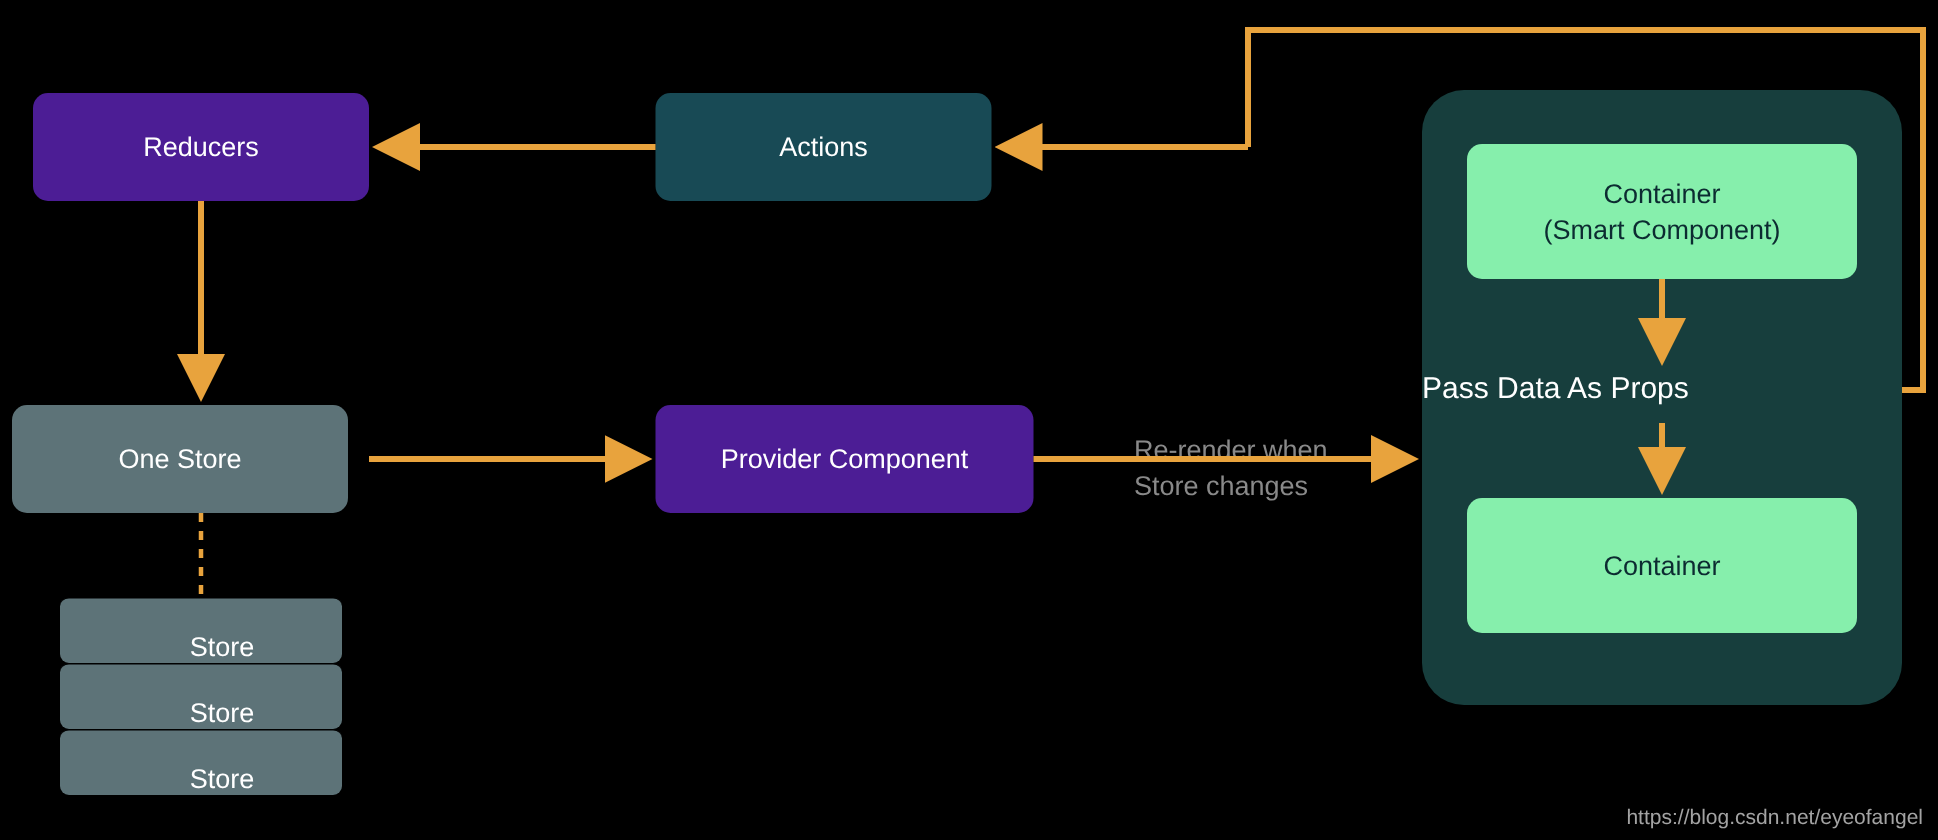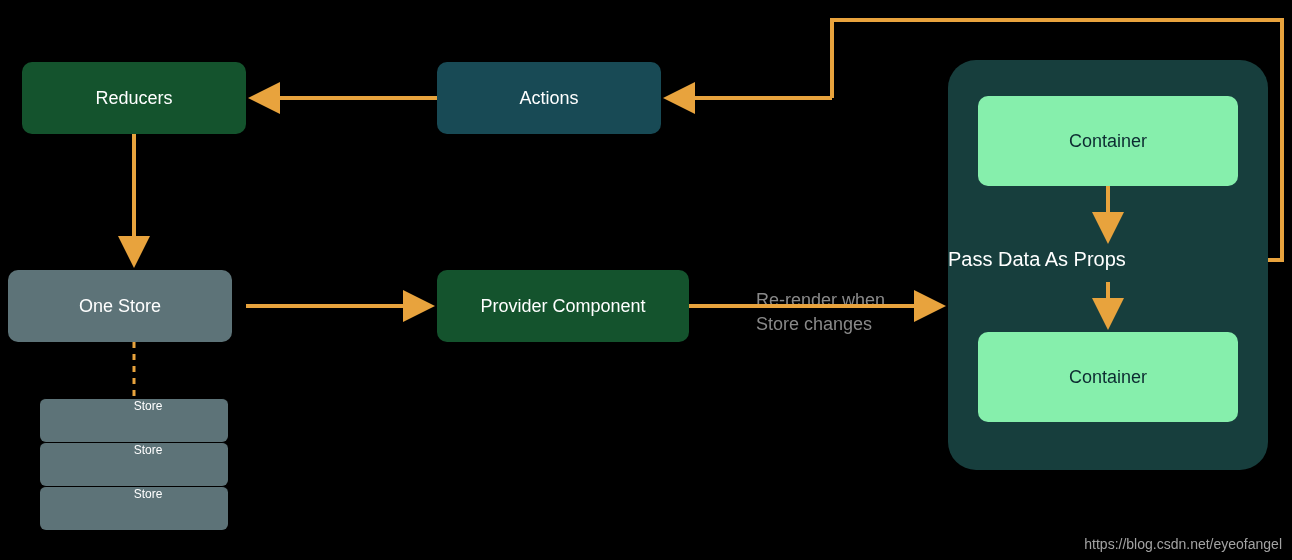--- a/index.html
+++ b/index.html
@@ -16,31 +16,31 @@
     display: flex;
     align-items: center;
     justify-content: center;
     text-align: center;
     border-radius: 10px;
     color: #fff;
     font-size: 18px;
     padding: 8px 12px;
     line-height: 1.35;
   }
-  .dark-blue { background: #14532d; }
+  .dark-blue { background: #4c1d95; }
   .teal-dark { background: #184a55; justify-content: center; }
   .cyan { background: #86efac; color: #0c2b31; font-weight: 400; }
   .slate { background: #5d7378; }
   .store-item {
     position: absolute;
     background: #5d7378;
     color: #fff;
-    font-size: 12px;
+    font-size: 18px;
     display: flex;
-    align-items: flex-start;
+    align-items: flex-end;
     justify-content: center;
     border-radius: 6px;
     border-top: 1px solid #000;
     padding-left: 28px;
   }
   .panel {
     position: absolute;
     background: #173e3d;
     border-radius: 28px;
   }
@@ -98,20 +98,21 @@
 <div class="store-item" style="left:40px; top:442px; width:188px; height:44px;">
   <span>Store</span>
 </div>
 <div class="store-item" style="left:40px; top:486px; width:188px; height:44px;">
   <span>Store</span>
 </div>
 
 <div class="box cyan" style="left:978px; top:96px; width:260px; height:90px;">
   <span>
     <span>Container</span><br>
+    <span>(Smart Component)</span>
   </span>
 </div>
 
 <div class="box cyan" style="left:978px; top:332px; width:260px; height:90px;">
   <span>
     <span>Container</span><br>
   </span>
 </div>
 
 <div class="panel-text" style="left:948px; top:248px; width:320px;">

